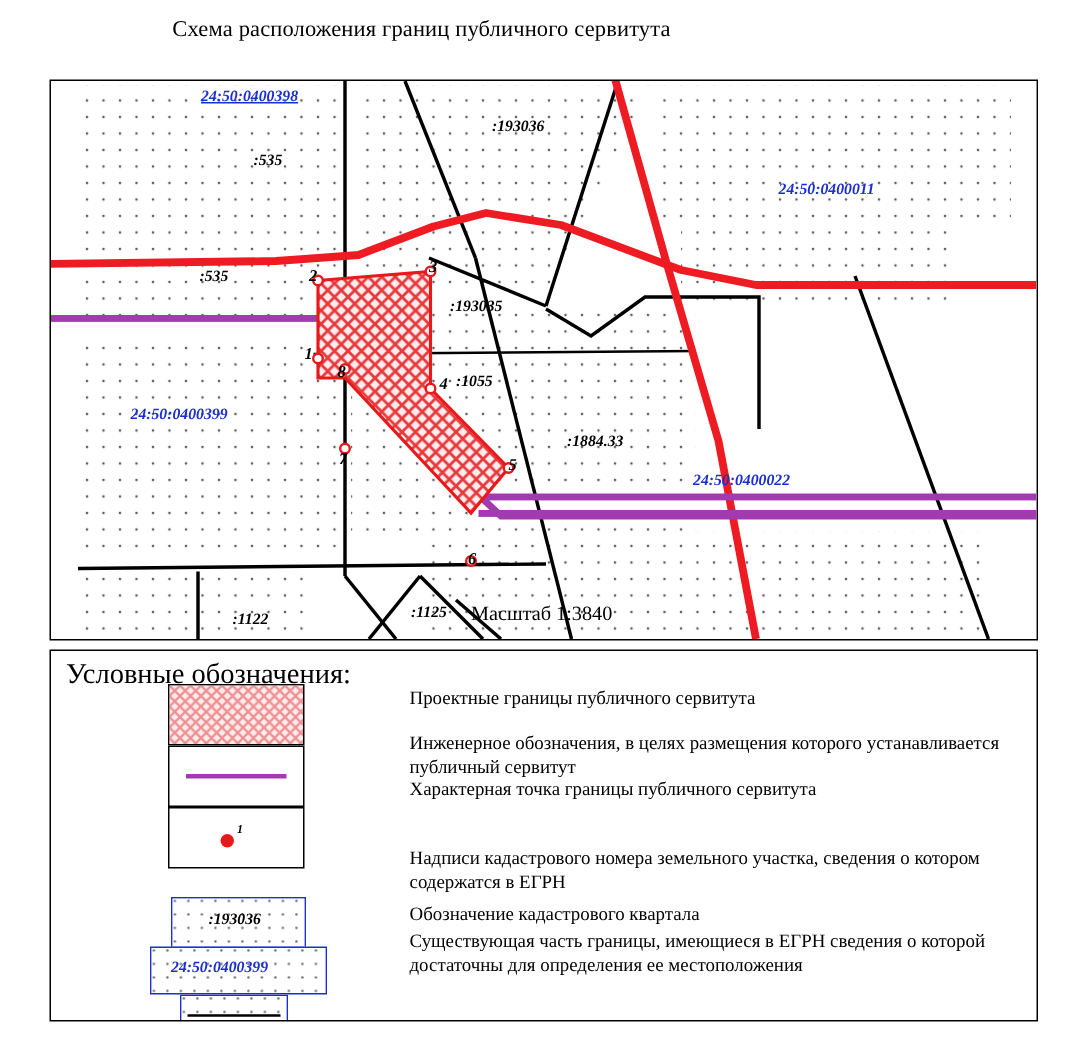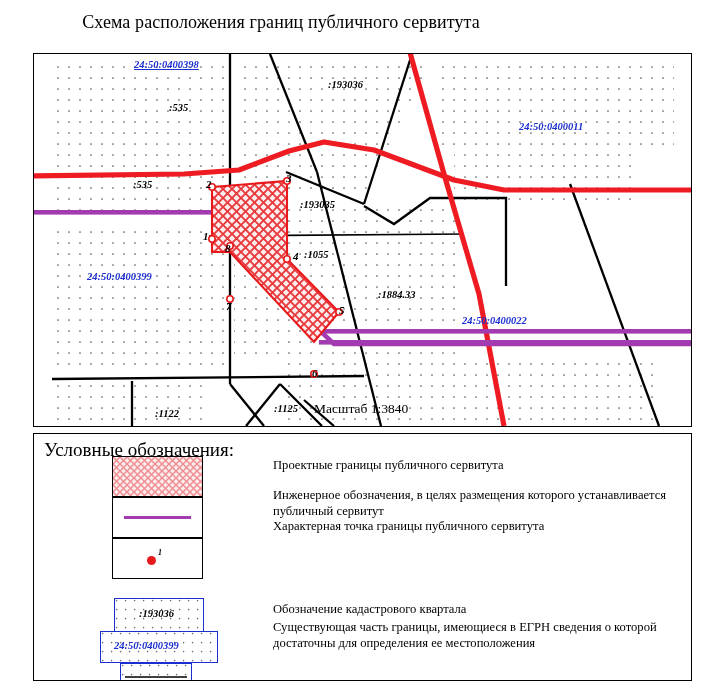--- a/index.html
+++ b/index.html
@@ -9,21 +9,21 @@
     font-family:"Liberation Serif", serif;
     color:#000;
     position:relative;
     overflow:hidden;
   }
   #page{position:absolute;left:0;top:0;width:710px;height:692px;}
 
   
   .title{
     position:absolute;left:0;top:12px;width:562px;
-    text-align:center;font-size:18px;letter-spacing:.1px;
+    text-align:center;font-size:15px;letter-spacing:.1px;
   }
 
   
   .map-frame{
     position:absolute;left:33px;top:53px;width:657px;height:372px;
     border:1.6px solid #000;background:#ffffff;overflow:hidden;
   }
   .map-inner{position:absolute;left:0;top:0;width:657px;height:372px;}
 
   
@@ -253,17 +253,18 @@
     <div class="legend-sym blue" style="left:86px;top:229px;width:72px;height:28px;">
       <svg width="70" height="26" viewBox="0 0 70 26" style="position:absolute;left:0;top:0;">
         <rect x="0" y="0" width="70" height="26" fill="url(#dotsLegend)"></rect>
         <line x1="4" y1="13" x2="66" y2="13" stroke="#000" stroke-width="1.6"></line>
       </svg>
     </div>
 
     <div class="legend-text" style="left:239px;top:24px;width:410px;">Проектные границы публичного сервитута</div>
     <div class="legend-text" style="left:239px;top:54px;width:400px;">Инженерное обозначения, в целях размещения которого устанавливается публичный сервитут</div>
     <div class="legend-text" style="left:239px;top:85px;width:410px;">Характерная точка границы публичного сервитута</div>
+    <div class="legend-text" style="left:239px;top:131px;width:400px;">Надписи кадастрового номера земельного участка, сведения о котором содержатся в ЕГРН</div>
     <div class="legend-text" style="left:239px;top:168px;width:410px;">Обозначение кадастрового квартала</div>
     <div class="legend-text" style="left:239px;top:186px;width:405px;">Существующая часть границы, имеющиеся в ЕГРН сведения о которой достаточны для определения ее местоположения</div>
   </div>
 
 </div>
 
 </body></html>

